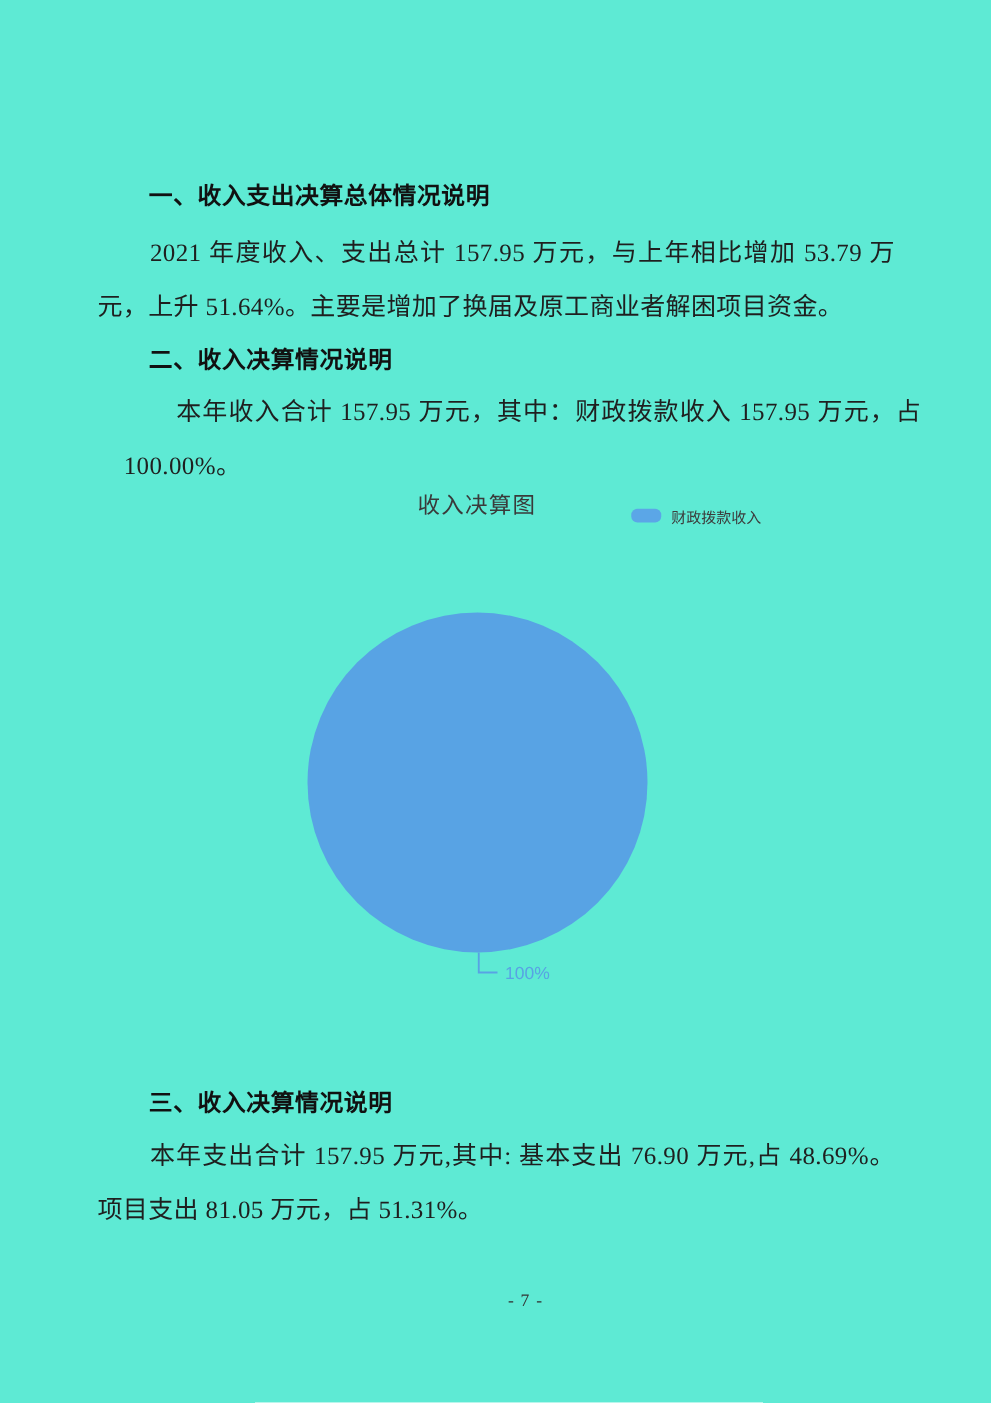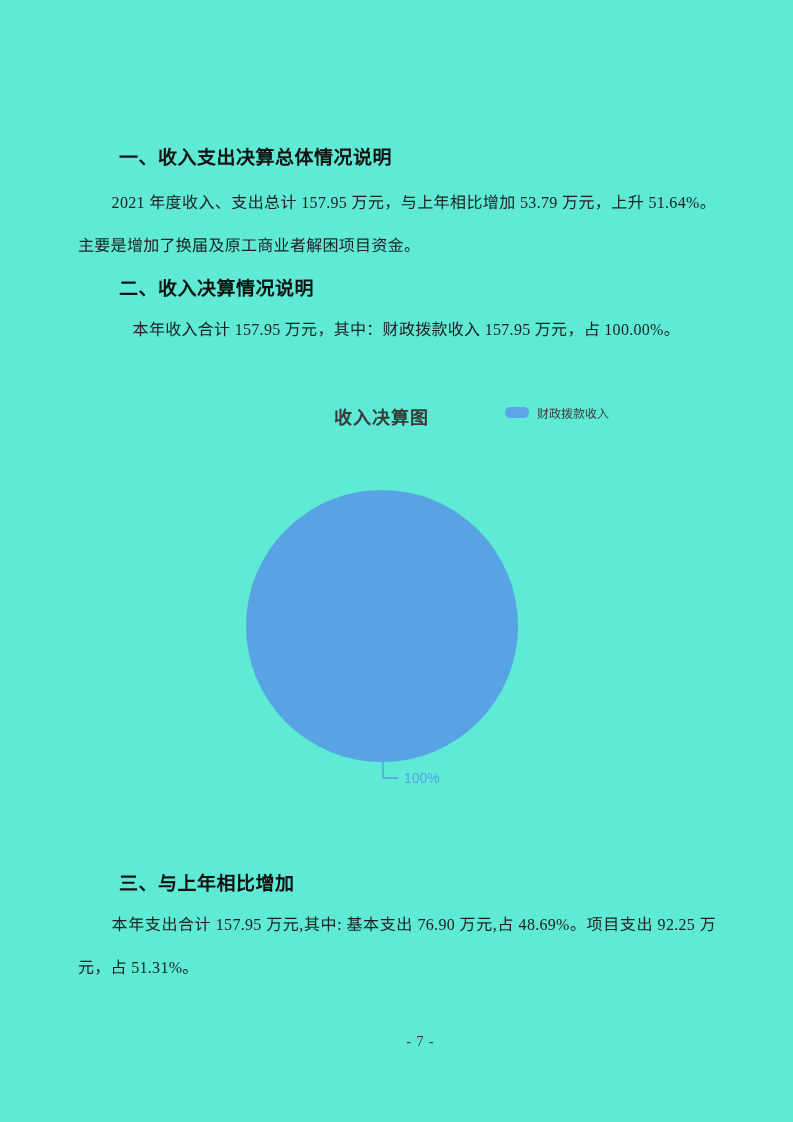--- a/index.html
+++ b/index.html
@@ -26,40 +26,40 @@
     line-height: 26px;
     color: #111111;
     white-space: nowrap;
     letter-spacing: 0.5px;
   }
   .para {
     position: absolute;
     margin: 0;
     left: 78px;
     width: 638px;
-    font-size: 16px;
+    font-size: 20px;
     line-height: 42.5px;
     text-indent: 2.1em;
     text-align: justify;
     letter-spacing: 0.3px;
   }
   #sec1-heading { left: 119px; top: 145px; }
   #sec1-para    { top: 182px; }
   #sec2-heading { left: 119px; top: 276px; }
   #sec2-para    { top: 309px; margin-left: 21px; }
   #sec3-heading { left: 119px; top: 871px; }
   #sec3-para    { top: 904px; }
 
   .chart-title {
     position: absolute;
     left: 334px;
-    top: 407px;
+    top: 393px;
     margin: 0;
     font-family: "Liberation Sans", "DejaVu Sans", sans-serif;
-    font-weight: 700;
+    font-weight: 400;
     font-size: 18px;
     line-height: 22px;
     color: #3a3a3a;
     letter-spacing: 1px;
     white-space: nowrap;
   }
   .legend {
     position: absolute;
     left: 505px;
     top: 404px;
@@ -124,19 +124,19 @@
     </div>
 
     <svg class="pie-svg" width="300" height="330" viewBox="0 0 300 330">
       <circle cx="146" cy="156" r="136" fill="#58a3e4"></circle>
       <polyline points="147,292 147,308 162,308" fill="none" stroke-width="1.5" stroke="#58a3e4"></polyline>
       <text x="168" y="313" class="pie-percent-text" fill="#58a3e4">100%</text>
     </svg>
 
   </div>
 
-  <h2 class="heading" id="sec3-heading">三、与上年相比增加</h2>
+  <h2 class="heading" id="sec3-heading">三、收入决算情况说明</h2>
 
-  <p class="para" id="sec3-para">本年支出合计 157.95 万元,其中: 基本支出 76.90 万元,占 48.69%。项目支出 92.25 万元，占 51.31%。</p>
+  <p class="para" id="sec3-para">本年支出合计 157.95 万元,其中: 基本支出 76.90 万元,占 48.69%。项目支出 81.05 万元，占 51.31%。</p>
 
   <div class="page-footer">- 7 -</div>
 
 </div>
 
 </body></html>

